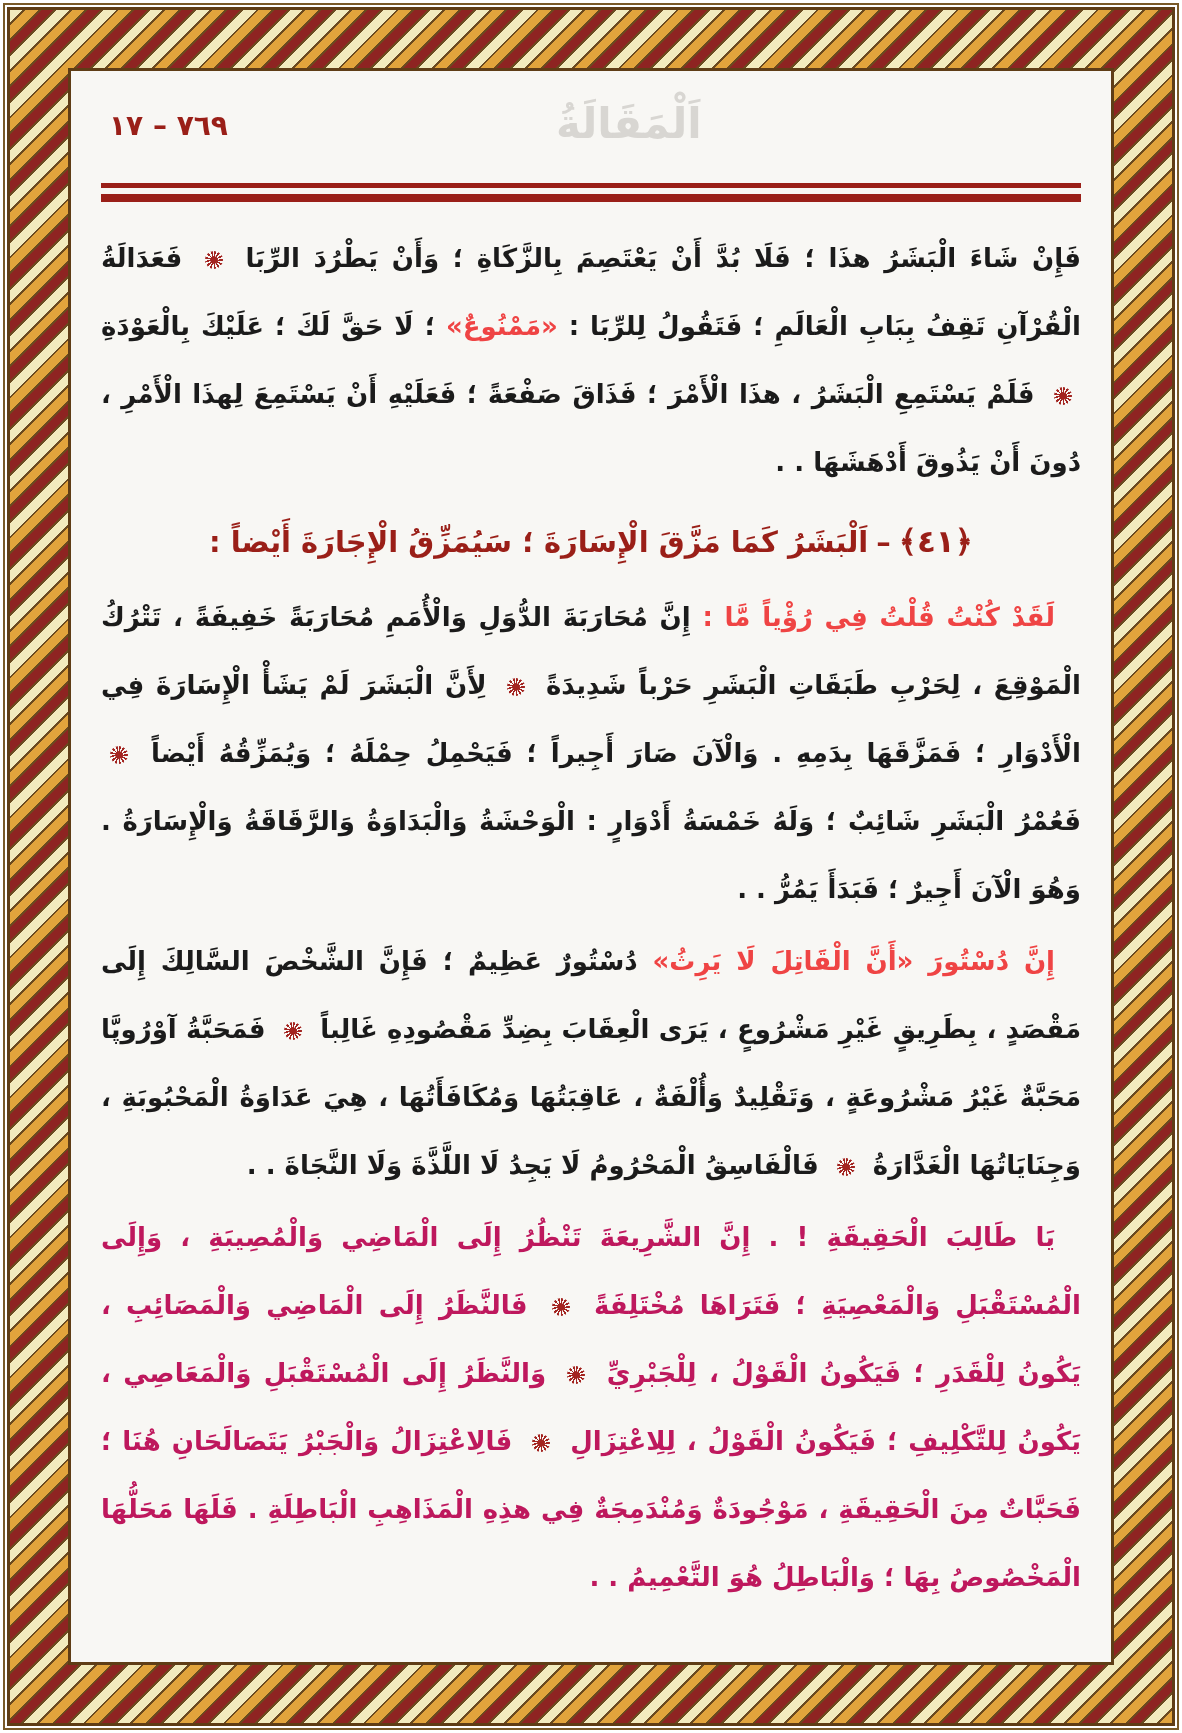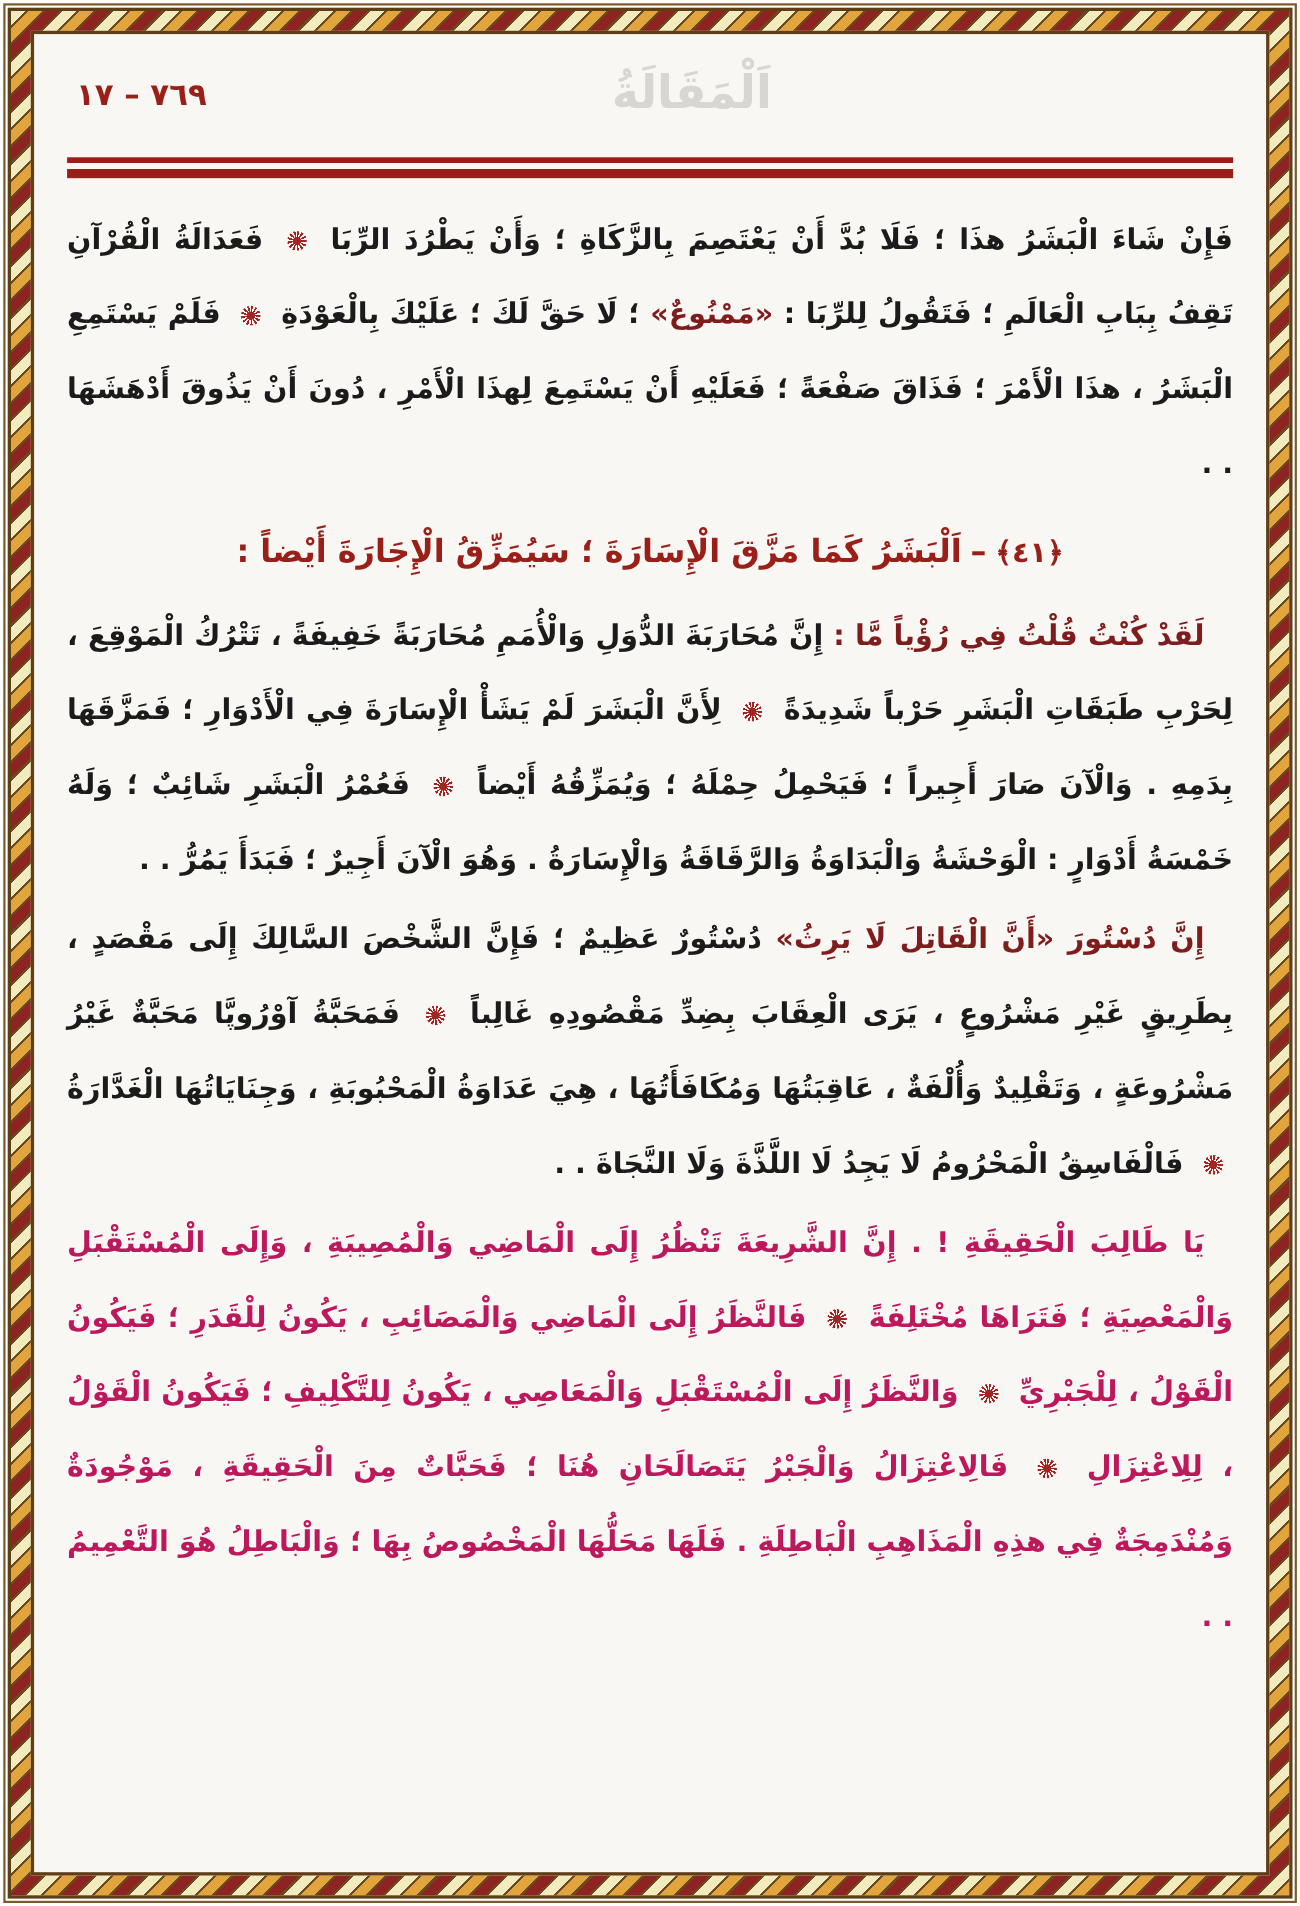--- a/index.html
+++ b/index.html
@@ -3,21 +3,21 @@
 <meta charset="utf-8">
 <style>
   html,body{margin:0;padding:0;background:#ffffff;}
   body{width:1182px;height:1733px;position:relative;font-family:"DejaVu Sans",sans-serif;}
 
   
   .frame{
     position:absolute;inset:7px;box-sizing:border-box;
     border:3px solid #5f3d16;
     outline:2px solid #7a5a28;outline-offset:2px;
-    padding:18px;
+    padding:58px;
     background:repeating-linear-gradient(135deg,
       #f2ebbe 0 9px,#6b4a1f 9px 11px,
       #e2a43c 11px 20px,#6b4a1f 20px 22px,
       #8e2422 22px 31px,#6b4a1f 31px 33px);
   }
   .page{
     box-sizing:border-box;height:100%;
     background:#f8f7f4;border:3px solid #5f3d16;
     padding:12px 30px 10px;position:relative;overflow:hidden;
   }
@@ -44,27 +44,27 @@
 
   
   .content{
     direction:rtl;margin-top:22px;
     font-size:26px;font-weight:bold;color:#1b1b1b;
     text-align:justify;line-height:68px;
   }
   .para{margin:0 0 4px;}
   .para.lead{text-indent:26px;}
   .seg-body{color:#1b1b1b;}
-  .seg-red{color:#7f1d1d;}
+  .seg-red{color:#ef4444;}
   .seg-maroon{color:#be185d;}
   .heading{
     text-align:center;color:#9a1f18;font-weight:bold;
     font-size:29px;line-height:58px;margin:16px 0 12px;text-indent:0;
   }
-  .marker{font-size:26px;letter-spacing:1px;}
+  .marker{font-size:31px;letter-spacing:1px;}
   .hdash{margin:0 8px;}
 
   
   .rosette{
     display:inline-block;width:18px;height:18px;margin:0 9px;
     vertical-align:-2px;border-radius:50%;
     background:
       radial-gradient(circle at 50% 50%,#a32420 0 3.5px,rgba(0,0,0,0) 4px),
       repeating-conic-gradient(#a32420 0deg 14deg,rgba(0,0,0,0) 14deg 28deg);
   }

